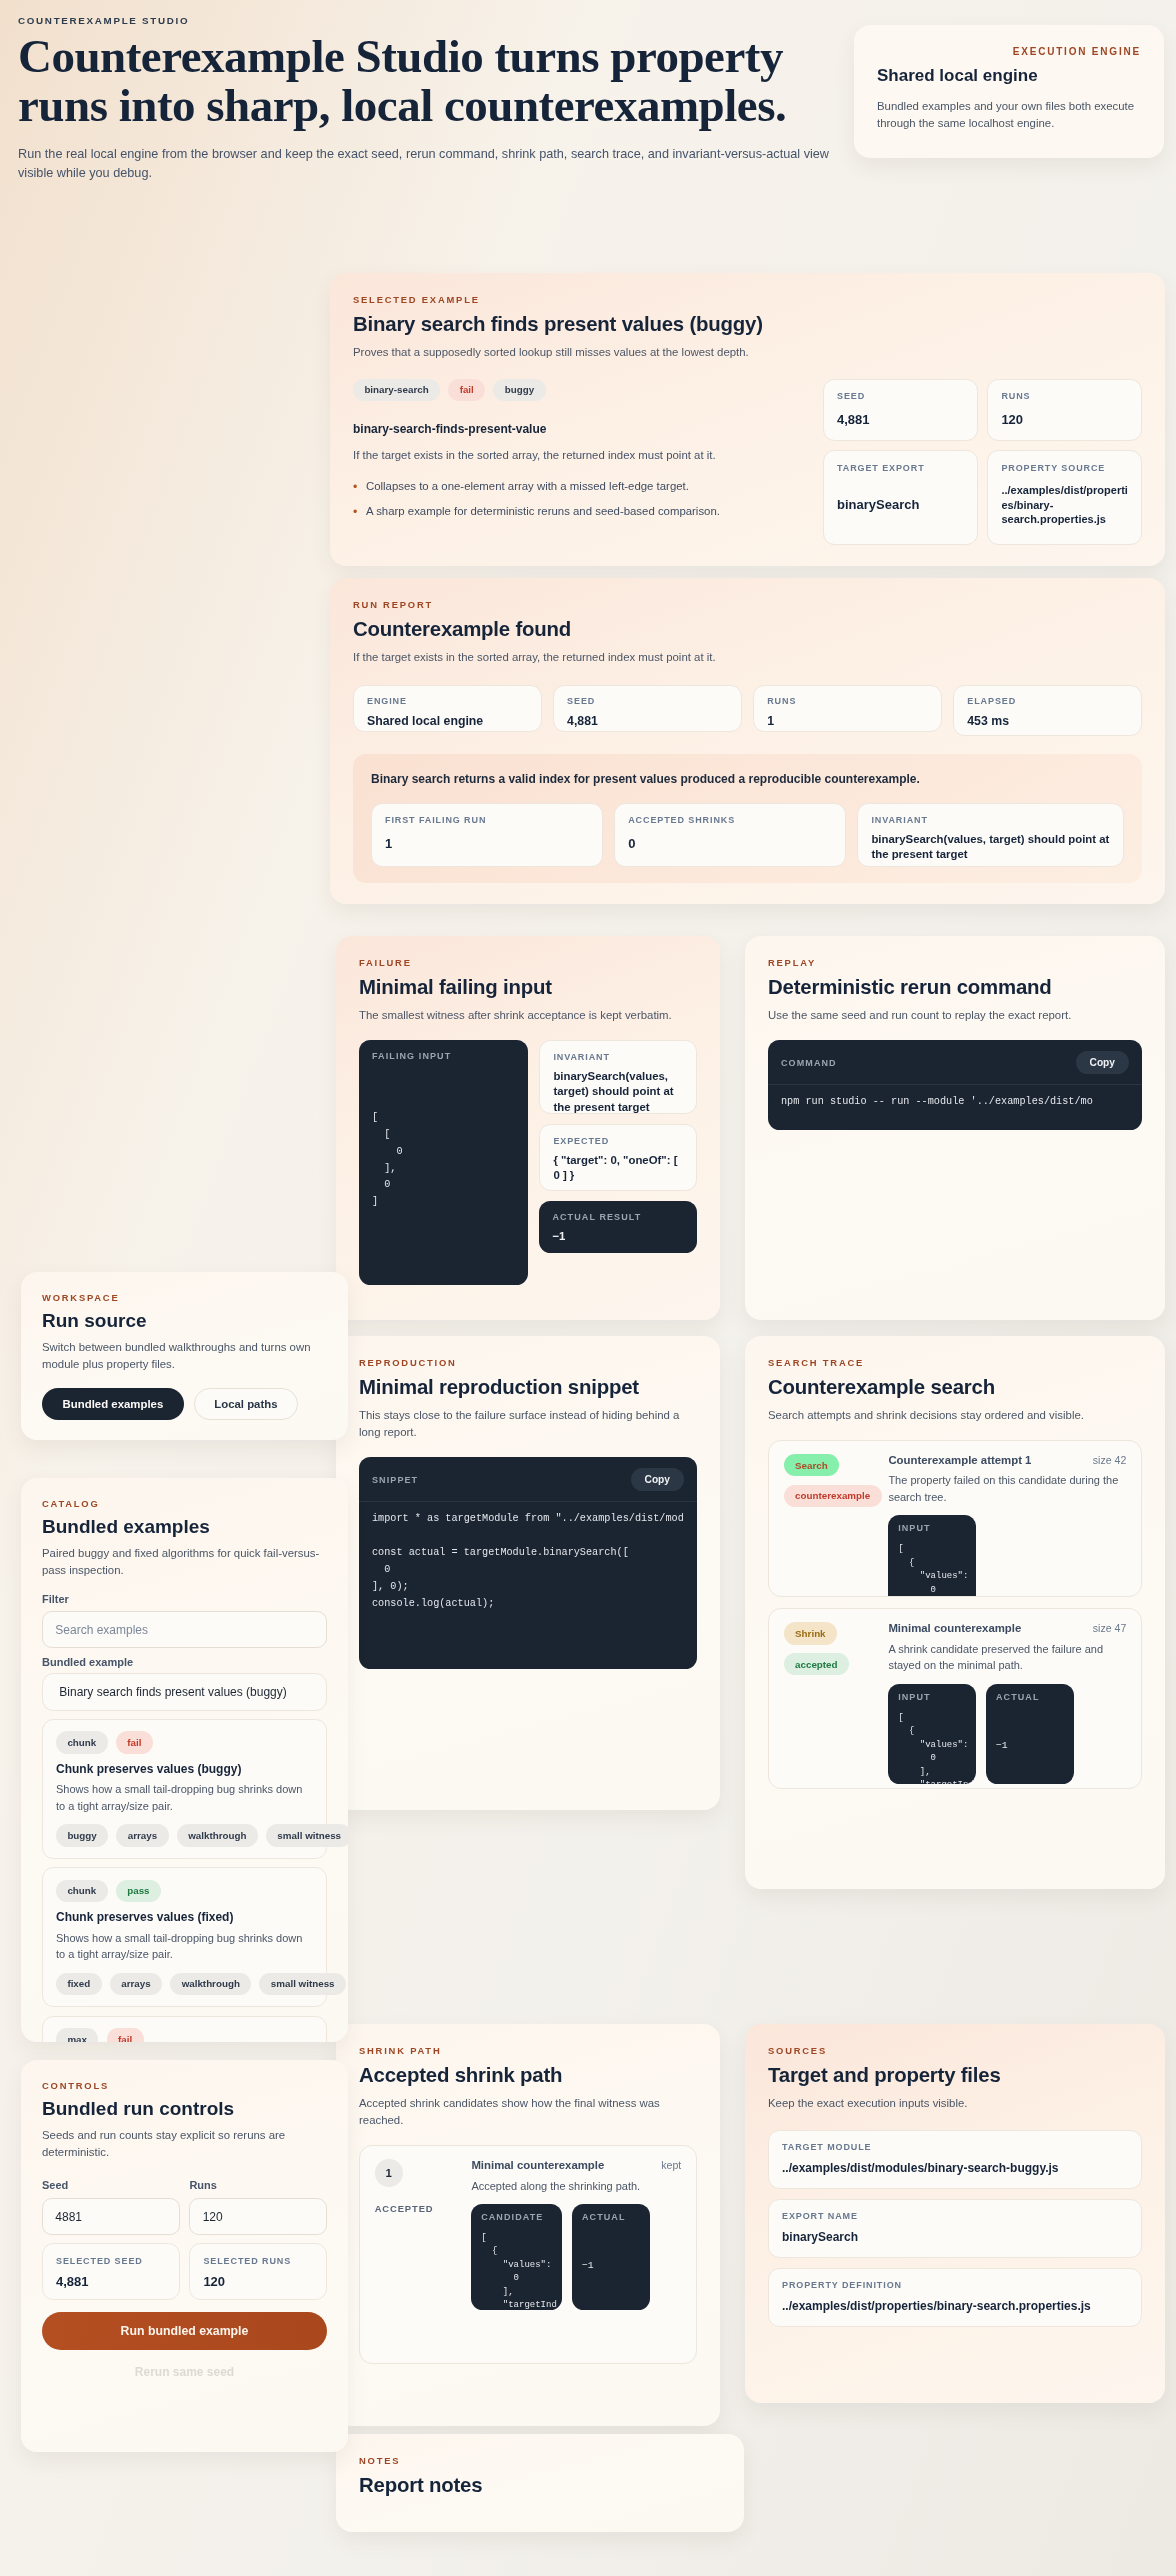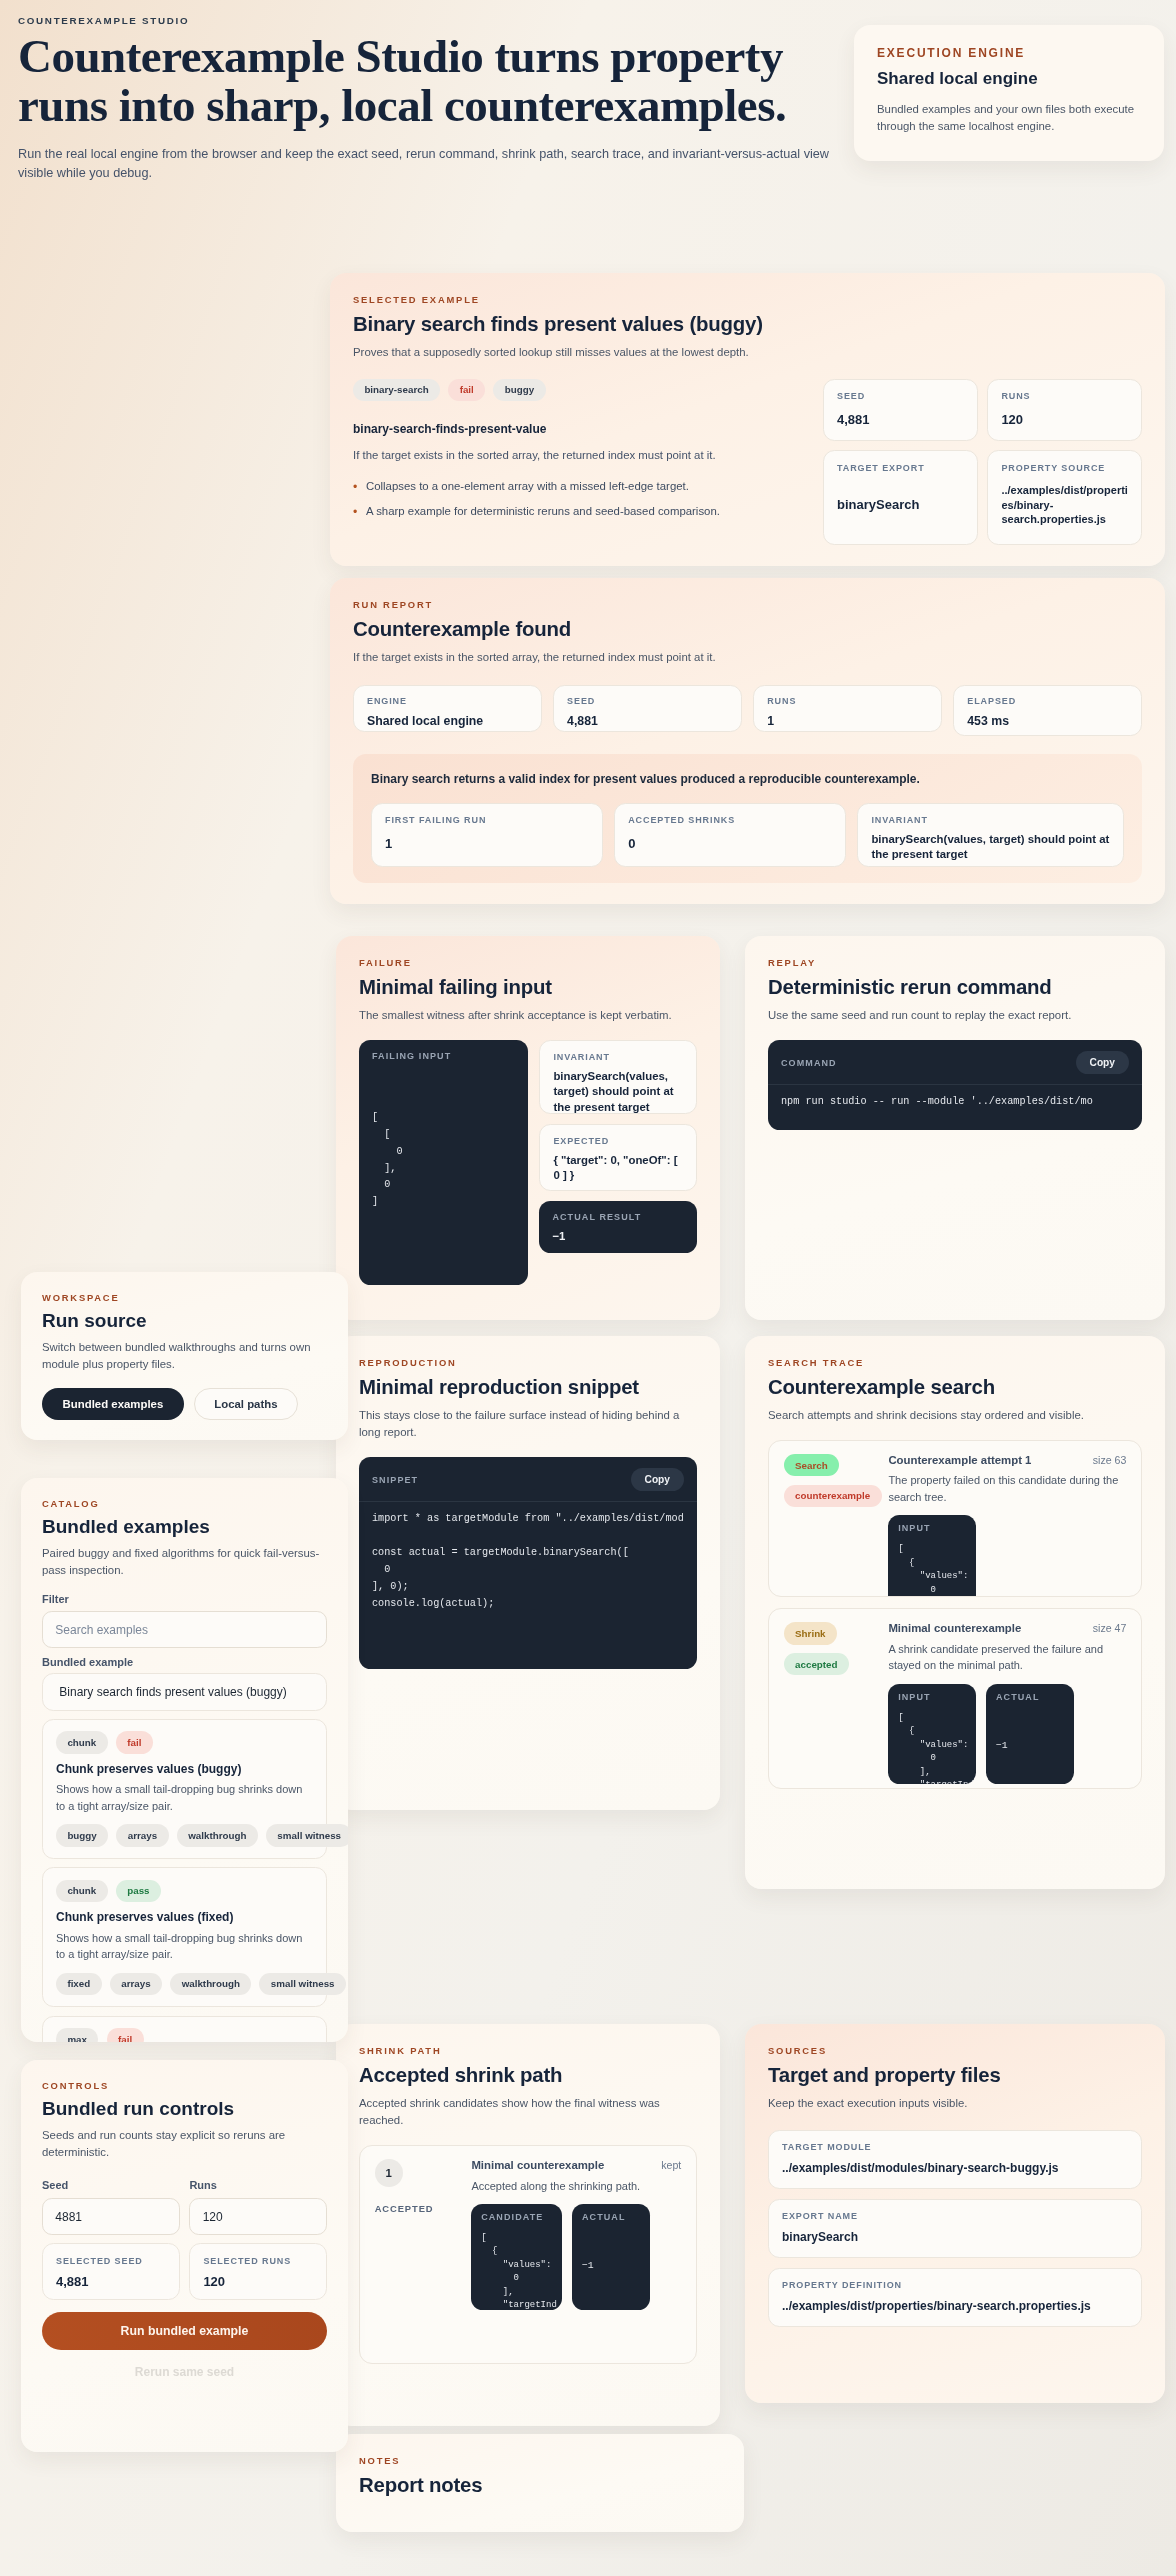--- a/index.html
+++ b/index.html
@@ -52,21 +52,21 @@
   
   .engine-card {
     position: absolute;
     left: 854px; top: 24.5px;
     width: 310px;
     background: #fdf8f1;
     border-radius: 16.3px;
     padding: 21px 23px 24.5px 23px;
     box-shadow: 0 8.2px 21px rgba(70,55,40,.07);
   }
-  .engine-card .eyebrow { color: #9e4623; letter-spacing: 1.8px; font-size: 12px; }
+  .engine-card .eyebrow { color: #9e4623; letter-spacing: 1.8px; font-size: 10px; text-align: right; }
   .engine-card h3 {
     font-size: 17px; font-weight: bold; margin-top: 9.8px; color: #16243a;
   }
   .engine-card p {
     margin-top: 11.4px; font-size: 11.4px; line-height: 1.55; color: #4a5667;
   }
 
   
   .card {
     position: absolute;
@@ -439,21 +439,21 @@
   <div class="desc">Search attempts and shrink decisions stay ordered and visible.</div>
 
   <div class="trace-row" style="margin-top:16.3px; height:157px; overflow:hidden;">
     <div class="trace-left">
       <span class="tag search">Search</span>
       <span class="tag counterexample">counterexample</span>
     </div>
     <div class="trace-body">
       <div class="trace-head">
         <span class="trace-title">Counterexample attempt 1</span>
-        <span class="trace-size">size 63</span>
+        <span class="trace-size">size 42</span>
       </div>
       <div class="trace-desc">The property failed on this candidate during the search tree.</div>
       <div class="trace-panels">
         <div class="codepanel" style="width:88px; height:98px;">
           <div class="phead" style="padding:8.2px 9.8px 4.9px 9.8px;">
             <span class="ptitle">INPUT</span>
           </div>
           <pre style="padding:4.9px 9.8px; font-size:9px; line-height:1.5;">[
   {
     "values":

